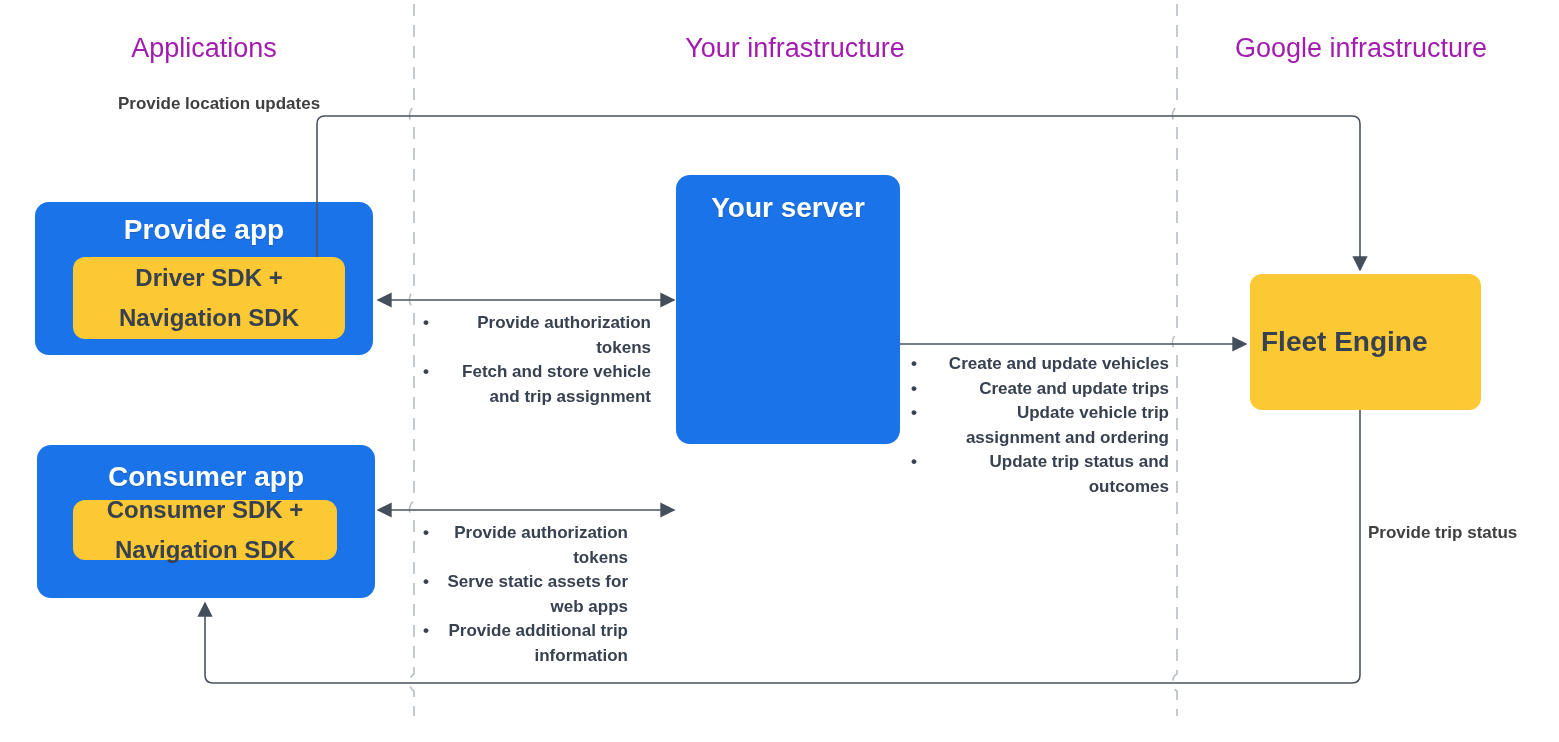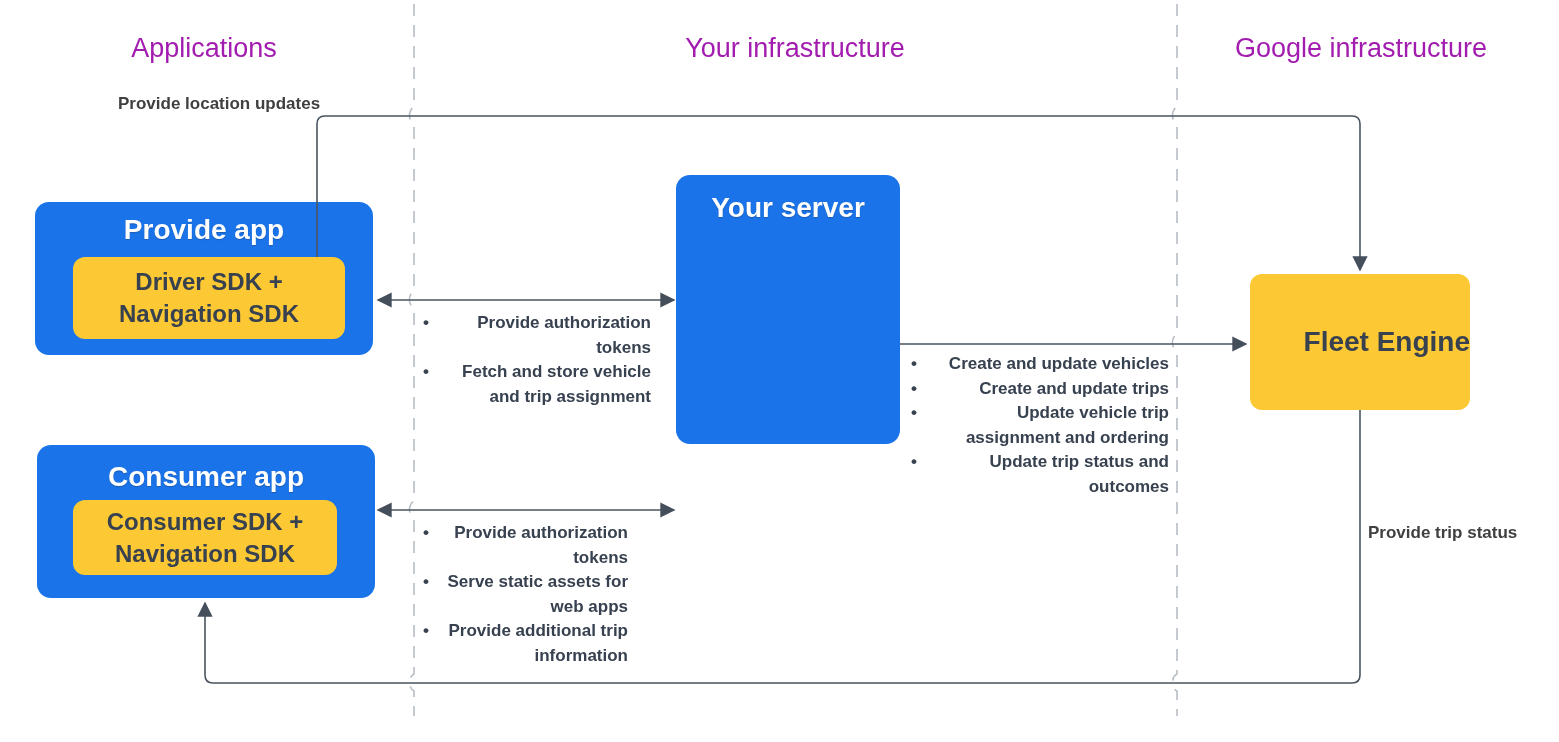--- a/index.html
+++ b/index.html
@@ -35,35 +35,36 @@
   .sdk-box {
     position: absolute;
     background: #fcc934;
     border-radius: 12px;
     display: flex;
     align-items: center;
     justify-content: center;
     text-align: center;
     font-weight: 700;
     font-size: 24px;
-    line-height: 32px;
+    line-height: 40px;
     color: #37414f;
     padding: 4px 10px;
     box-sizing: border-box;
   }
   .fleet {
     position: absolute;
     background: #fcc934;
     border-radius: 12px;
     display: flex;
     align-items: center;
-    justify-content: flex-end;
+    justify-content: flex-start;
     font-weight: 700;
     font-size: 28px;
     color: #37414f;
+    padding-left: 11px;
   }
   .edge-label {
     position: absolute;
     font-size: 17px;
     font-weight: 700;
     color: #404040;
     white-space: nowrap;
   }
   .bullet-list {
     position: absolute;
@@ -93,21 +94,21 @@
   <div class="col-header" style="left:795px;">Your infrastructure</div>
   <div class="col-header" style="left:1361px;">Google infrastructure</div>
 
   <div class="node-blue" style="left:35px; top:202px; width:338px; height:153px;">
     <div class="node-title" style="margin-top:12px;">Provide app</div>
     <div class="sdk-box" style="left:38px; top:55px; width:272px; height:82px;">Driver SDK + Navigation SDK</div>
   </div>
 
   <div class="node-blue" style="left:37px; top:445px; width:338px; height:153px;">
     <div class="node-title" style="margin-top:16px;">Consumer app</div>
-    <div class="sdk-box" style="left:36px; top:55px; width:264px; height:75px;">Consumer SDK + Navigation SDK</div>
+    <div class="sdk-box" style="left:36px; top:55px; width:264px; height:60px;">Consumer SDK + Navigation SDK</div>
   </div>
 
   <div class="node-blue" style="left:676px; top:175px; width:224px; height:269px;">
     <div class="node-title" style="margin-top:17px;">Your server</div>
   </div>
 
   <div class="fleet" style="left:1250px; top:274px; width:220px; height:136px;">
     <span>Fleet Engine</span>
   </div>
 

